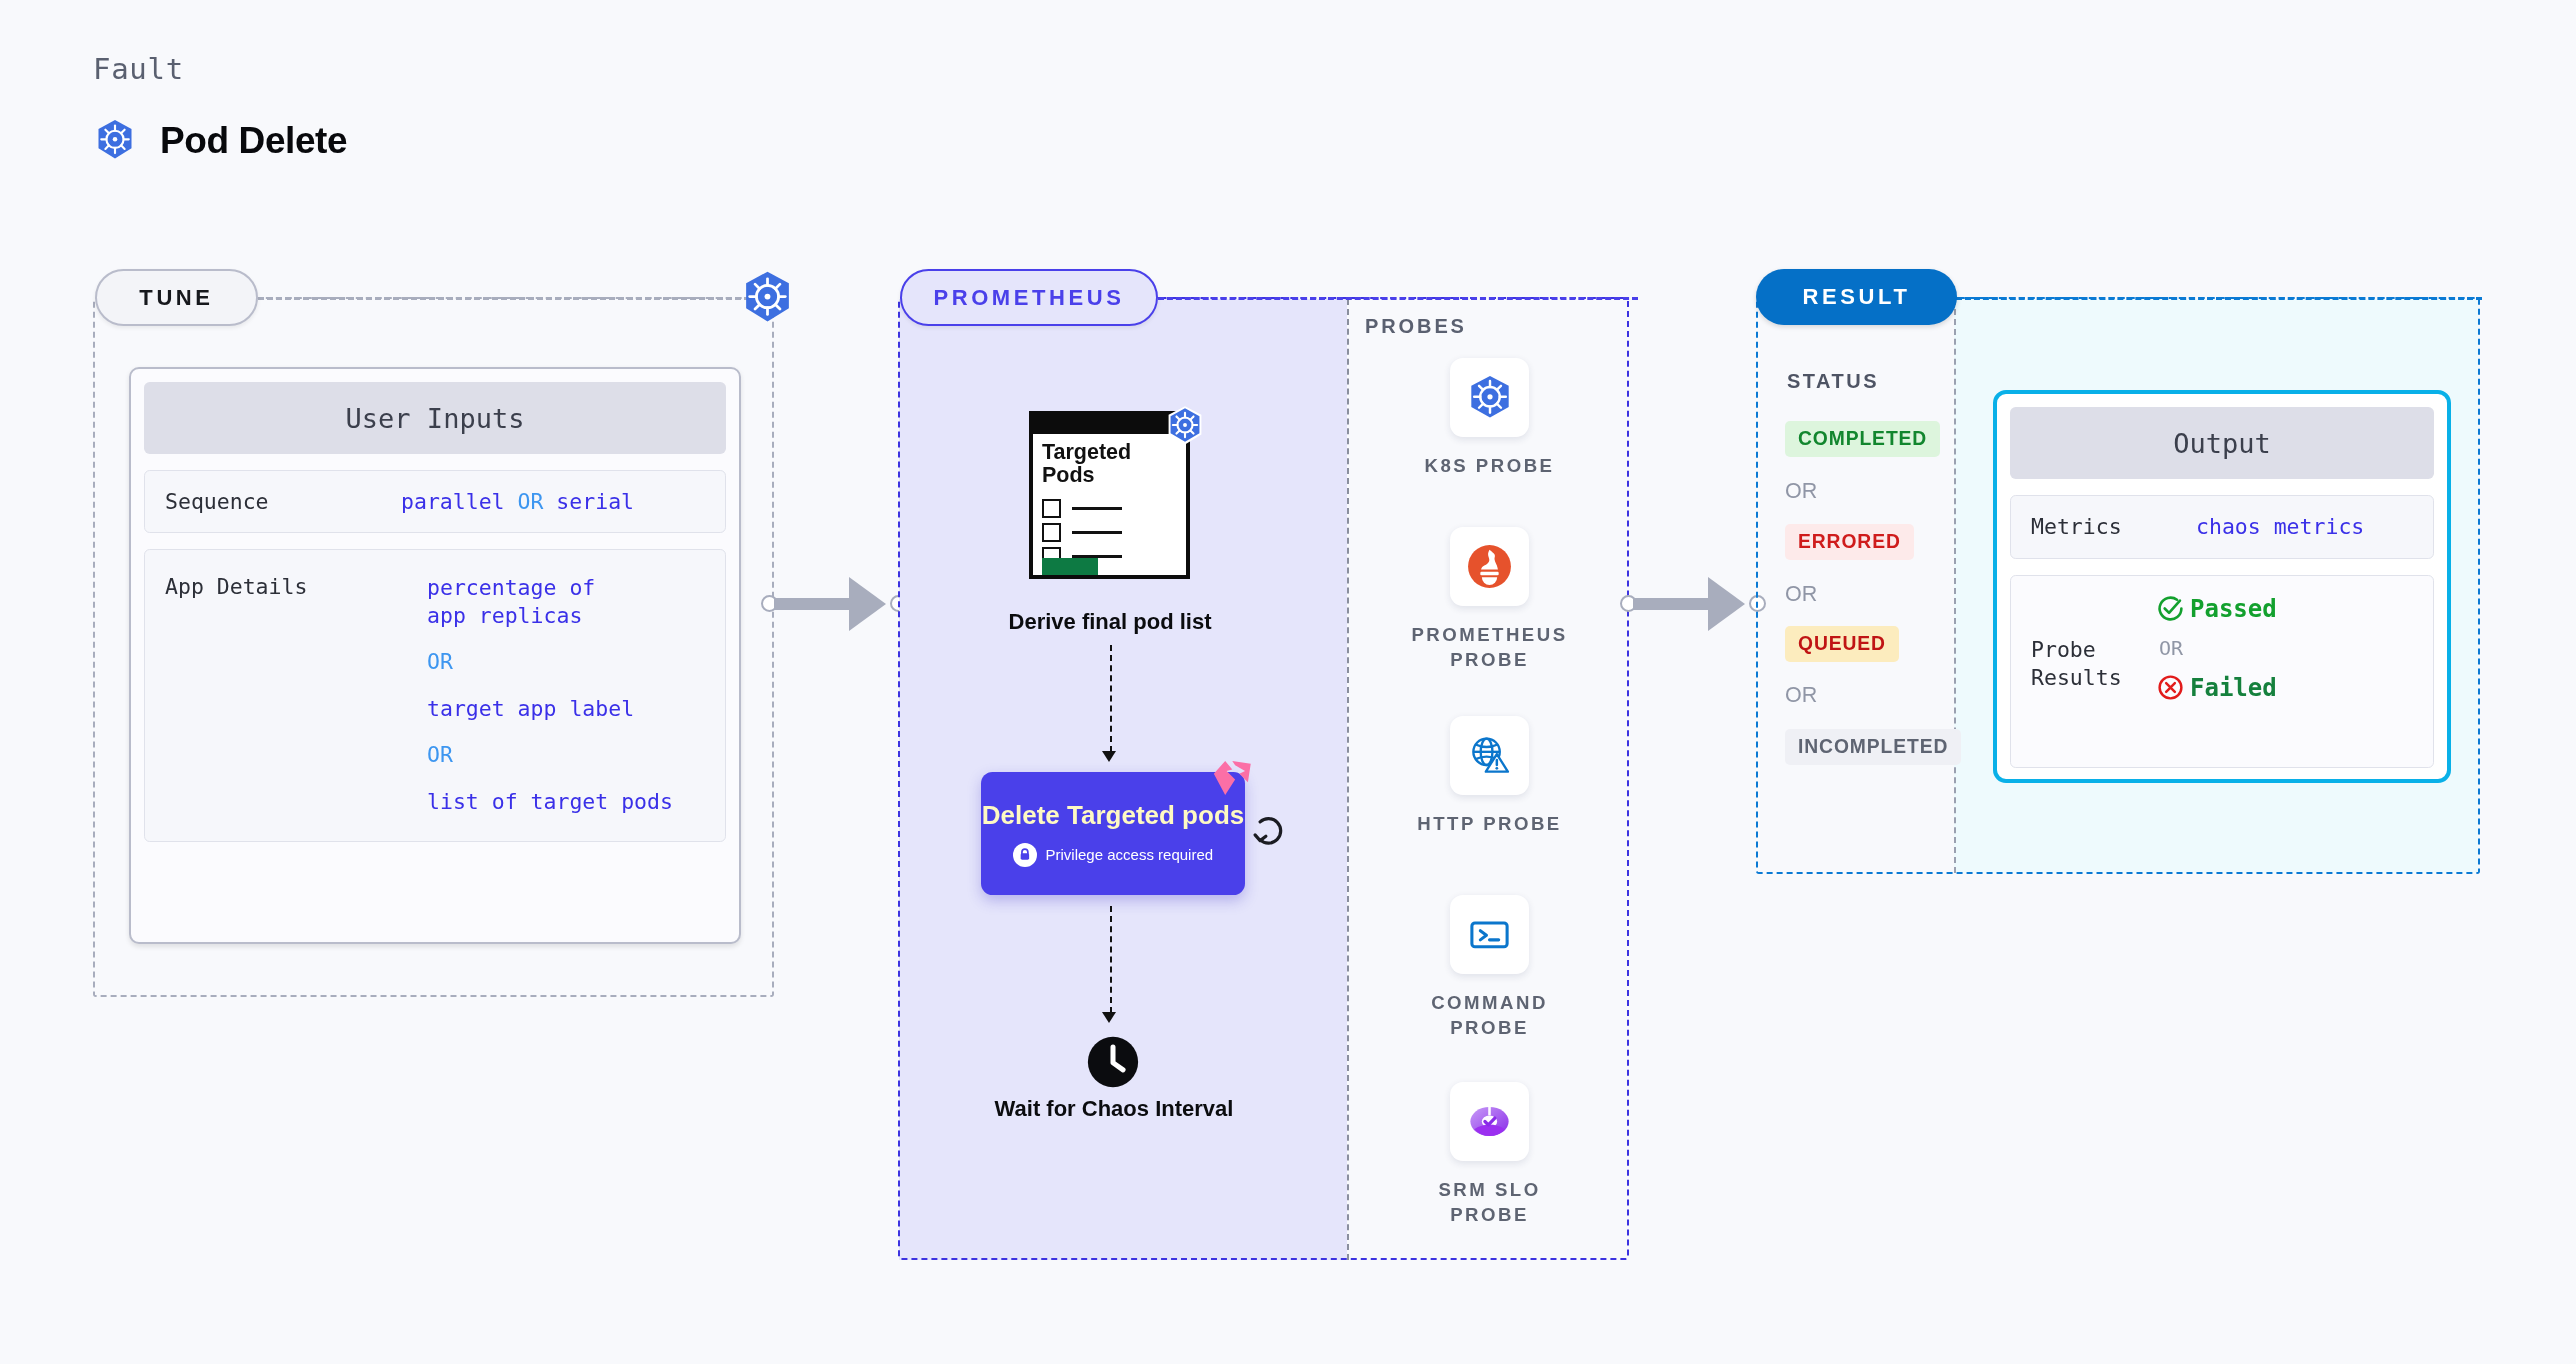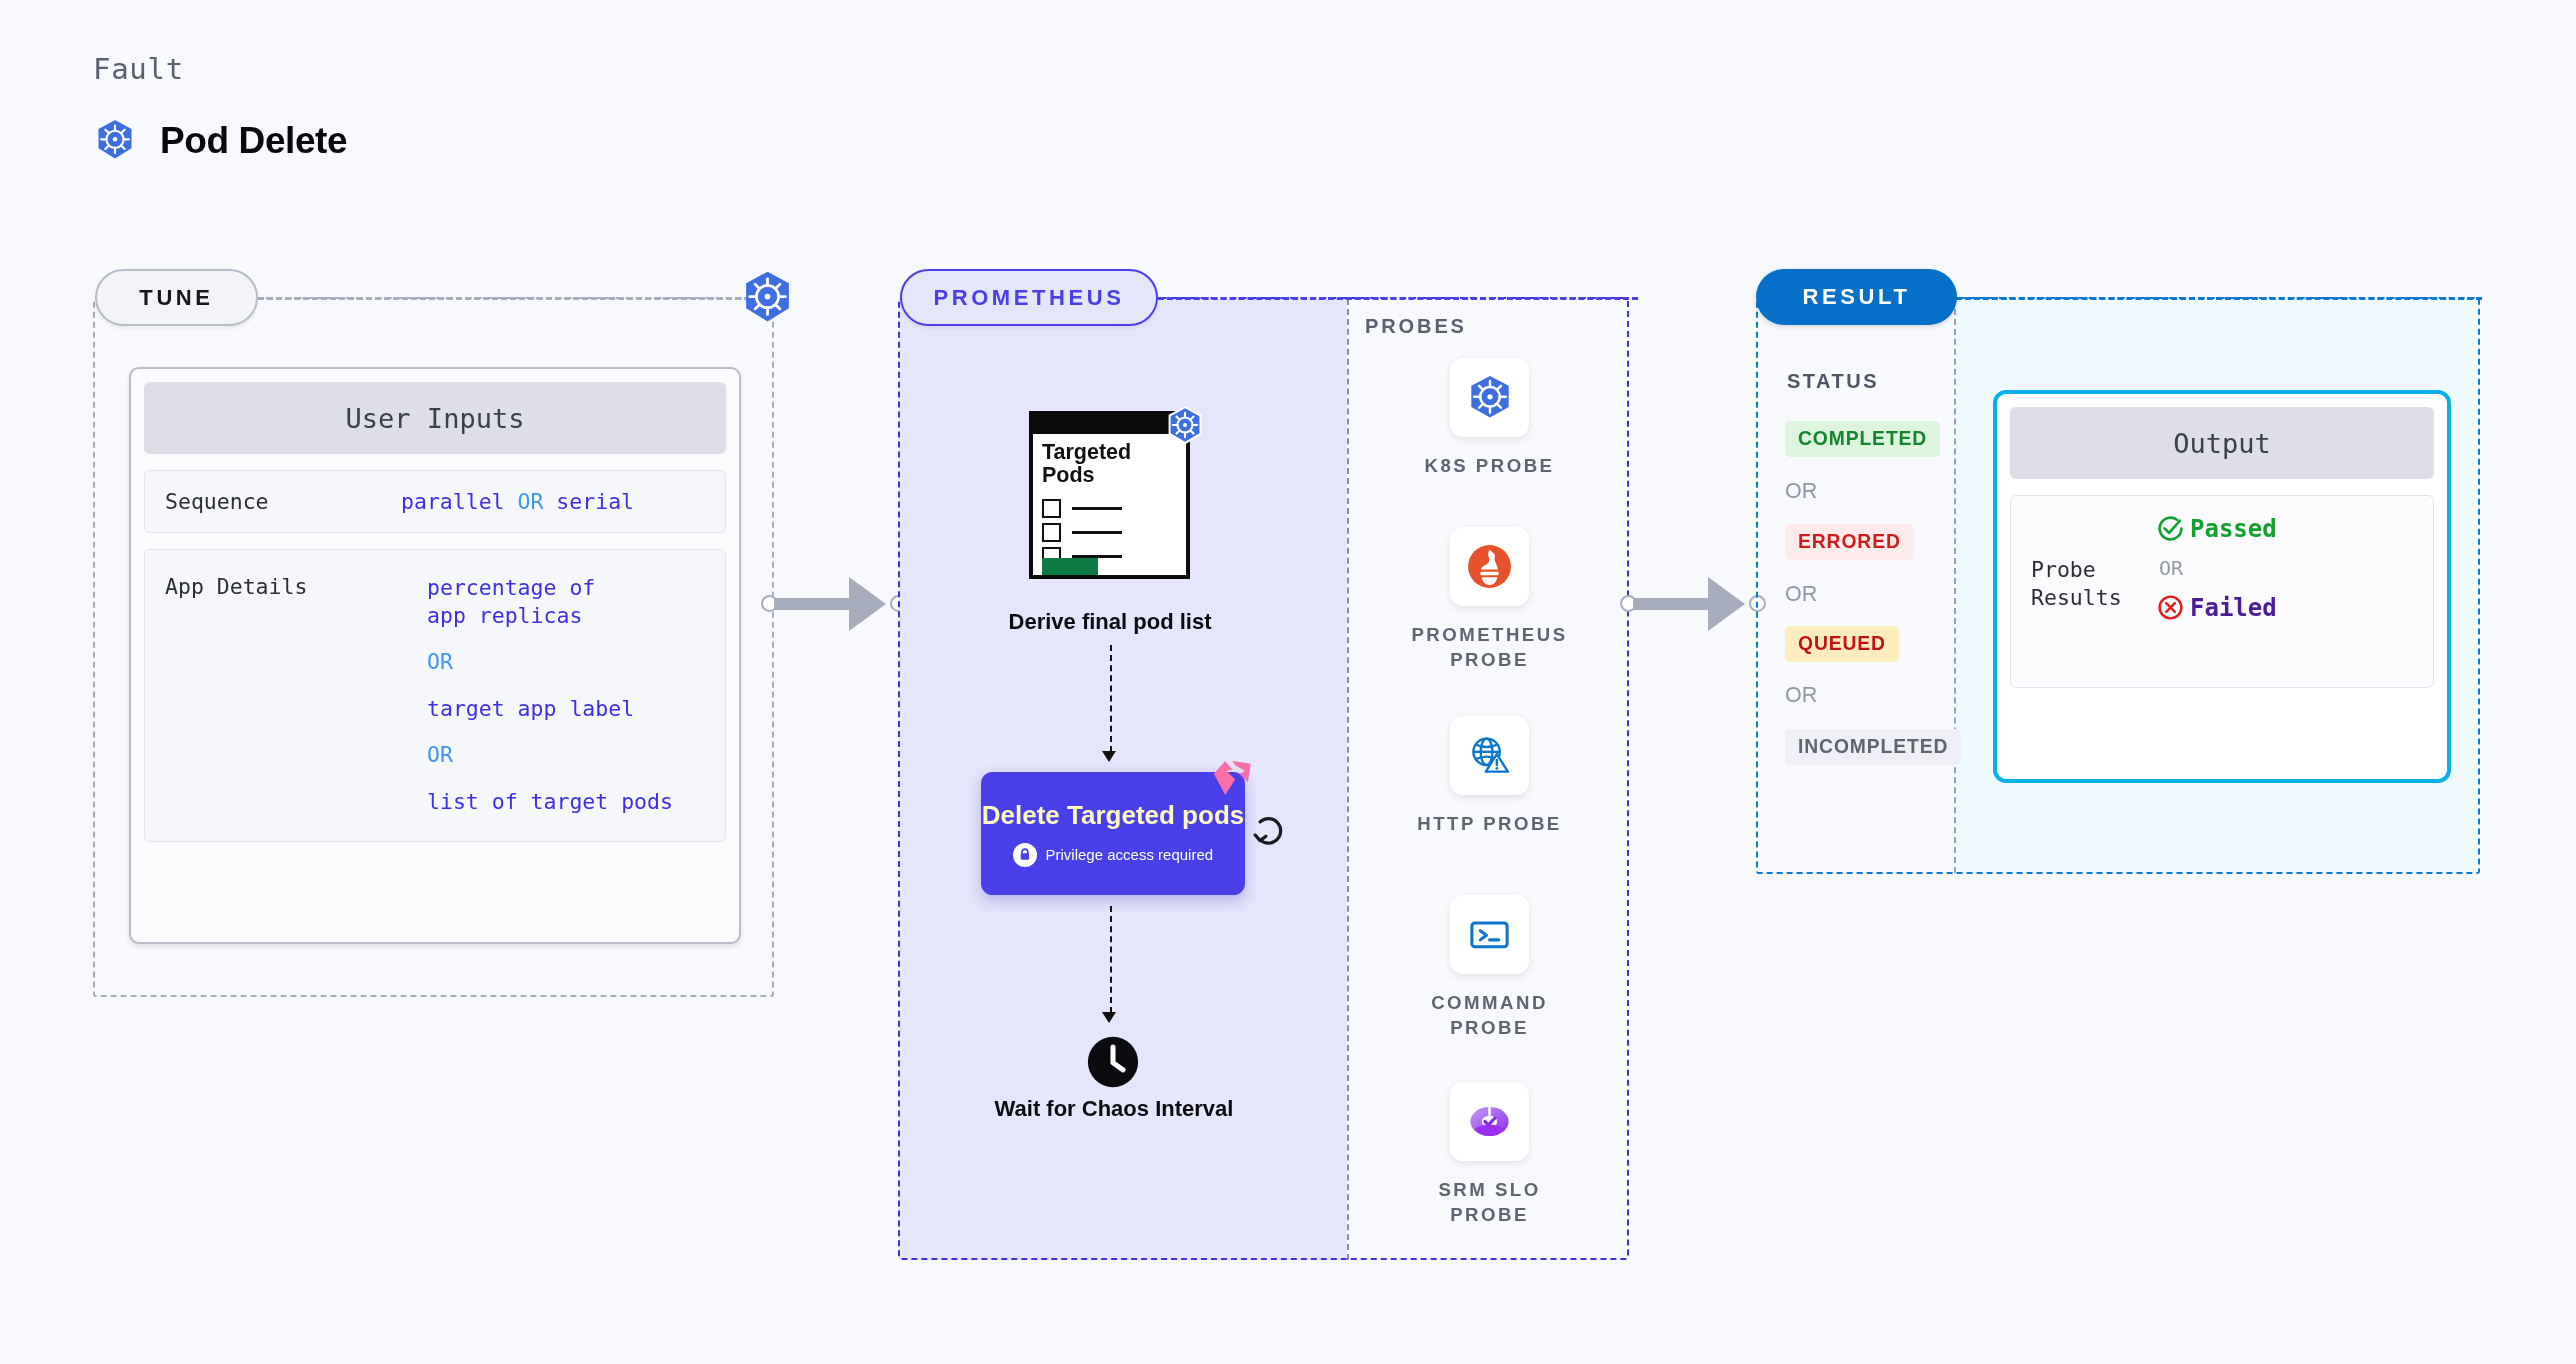--- a/index.html
+++ b/index.html
@@ -489,33 +489,37 @@
 <div class="status-or" style="top:479px;">OR</div>
 <div class="status-badge" style="top:524px;background:#fdeaea;color:#cf1c1c;">ERRORED</div>
 <div class="status-or" style="top:582px;">OR</div>
 <div class="status-badge" style="top:626px;background:#fcecbe;color:#c01414;">QUEUED</div>
 <div class="status-or" style="top:683px;">OR</div>
 <div class="status-badge" style="top:729px;background:#eff0f5;color:#5e6472;">INCOMPLETED</div>
 
 <div id="output-card">
   <div class="card-title">Output</div>
 
+  <div class="row" style="height:64px;">
+    <span class="k" style="width:165px;">Metrics</span>
+    <span class="v">chaos metrics</span>
+  </div>
 
   <div id="probe-results-row" style="height:193px;">
     <span class="k">Probe Results</span>
     <span>
       <span class="pr-line" style="color:#13a02e;">
         <svg width="29" height="29" viewBox="0 0 40 40">
           <path d="M35 20 A15 15 0 1 1 29 8" stroke="#13a02e" stroke-width="3.6" fill="none" stroke-linecap="round"></path>
           <path d="M12 20 L18 26 L33 9" stroke="#13a02e" stroke-width="3.6" fill="none" stroke-linecap="round" stroke-linejoin="round"></path>
         </svg>
         <span>Passed</span>
       </span>
       <span style="display:block;color:#9096a6;font-size:20px;margin:13px 0 13px 2.9px;">OR</span>
-      <span class="pr-line" style="color:#4c1d95;">
+      <span class="pr-line" style="color:#15803d;">
         <svg width="29" height="29" viewBox="0 0 40 40">
           <circle cx="20" cy="20" r="15" stroke="#e21b1b" stroke-width="3.4" fill="none"></circle>
           <path d="M14 14 L26 26 M26 14 L14 26" stroke="#e21b1b" stroke-width="3.4" stroke-linecap="round"></path>
         </svg>
         <span>Failed</span>
       </span>
     </span>
   </div>
 </div>
 

